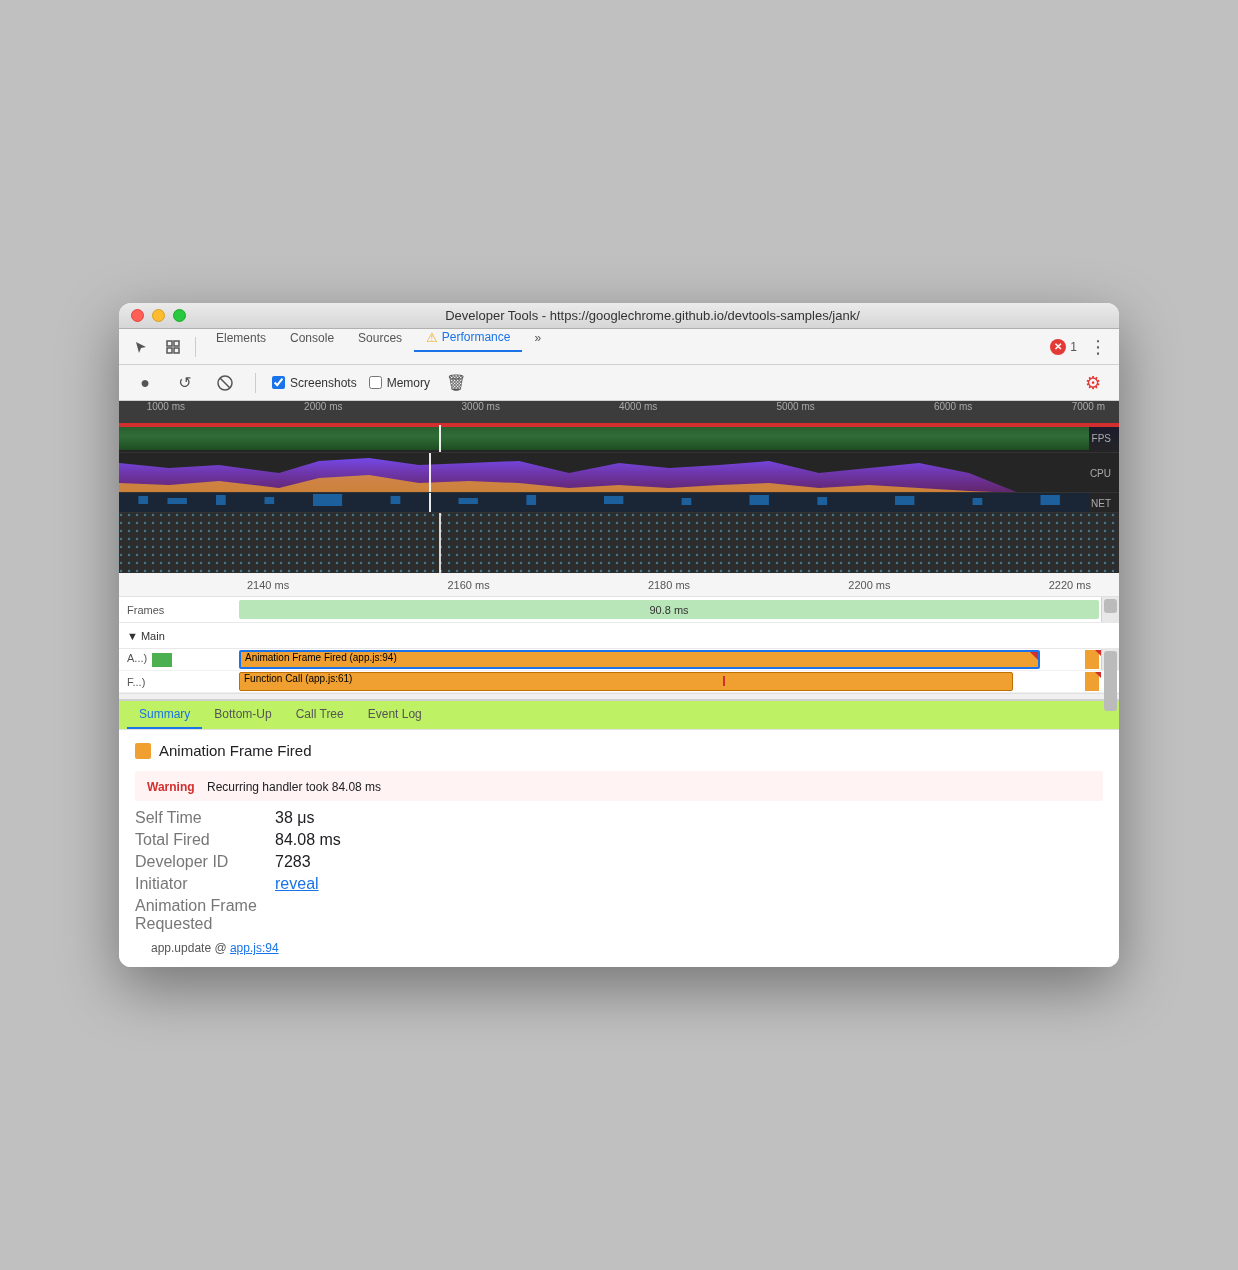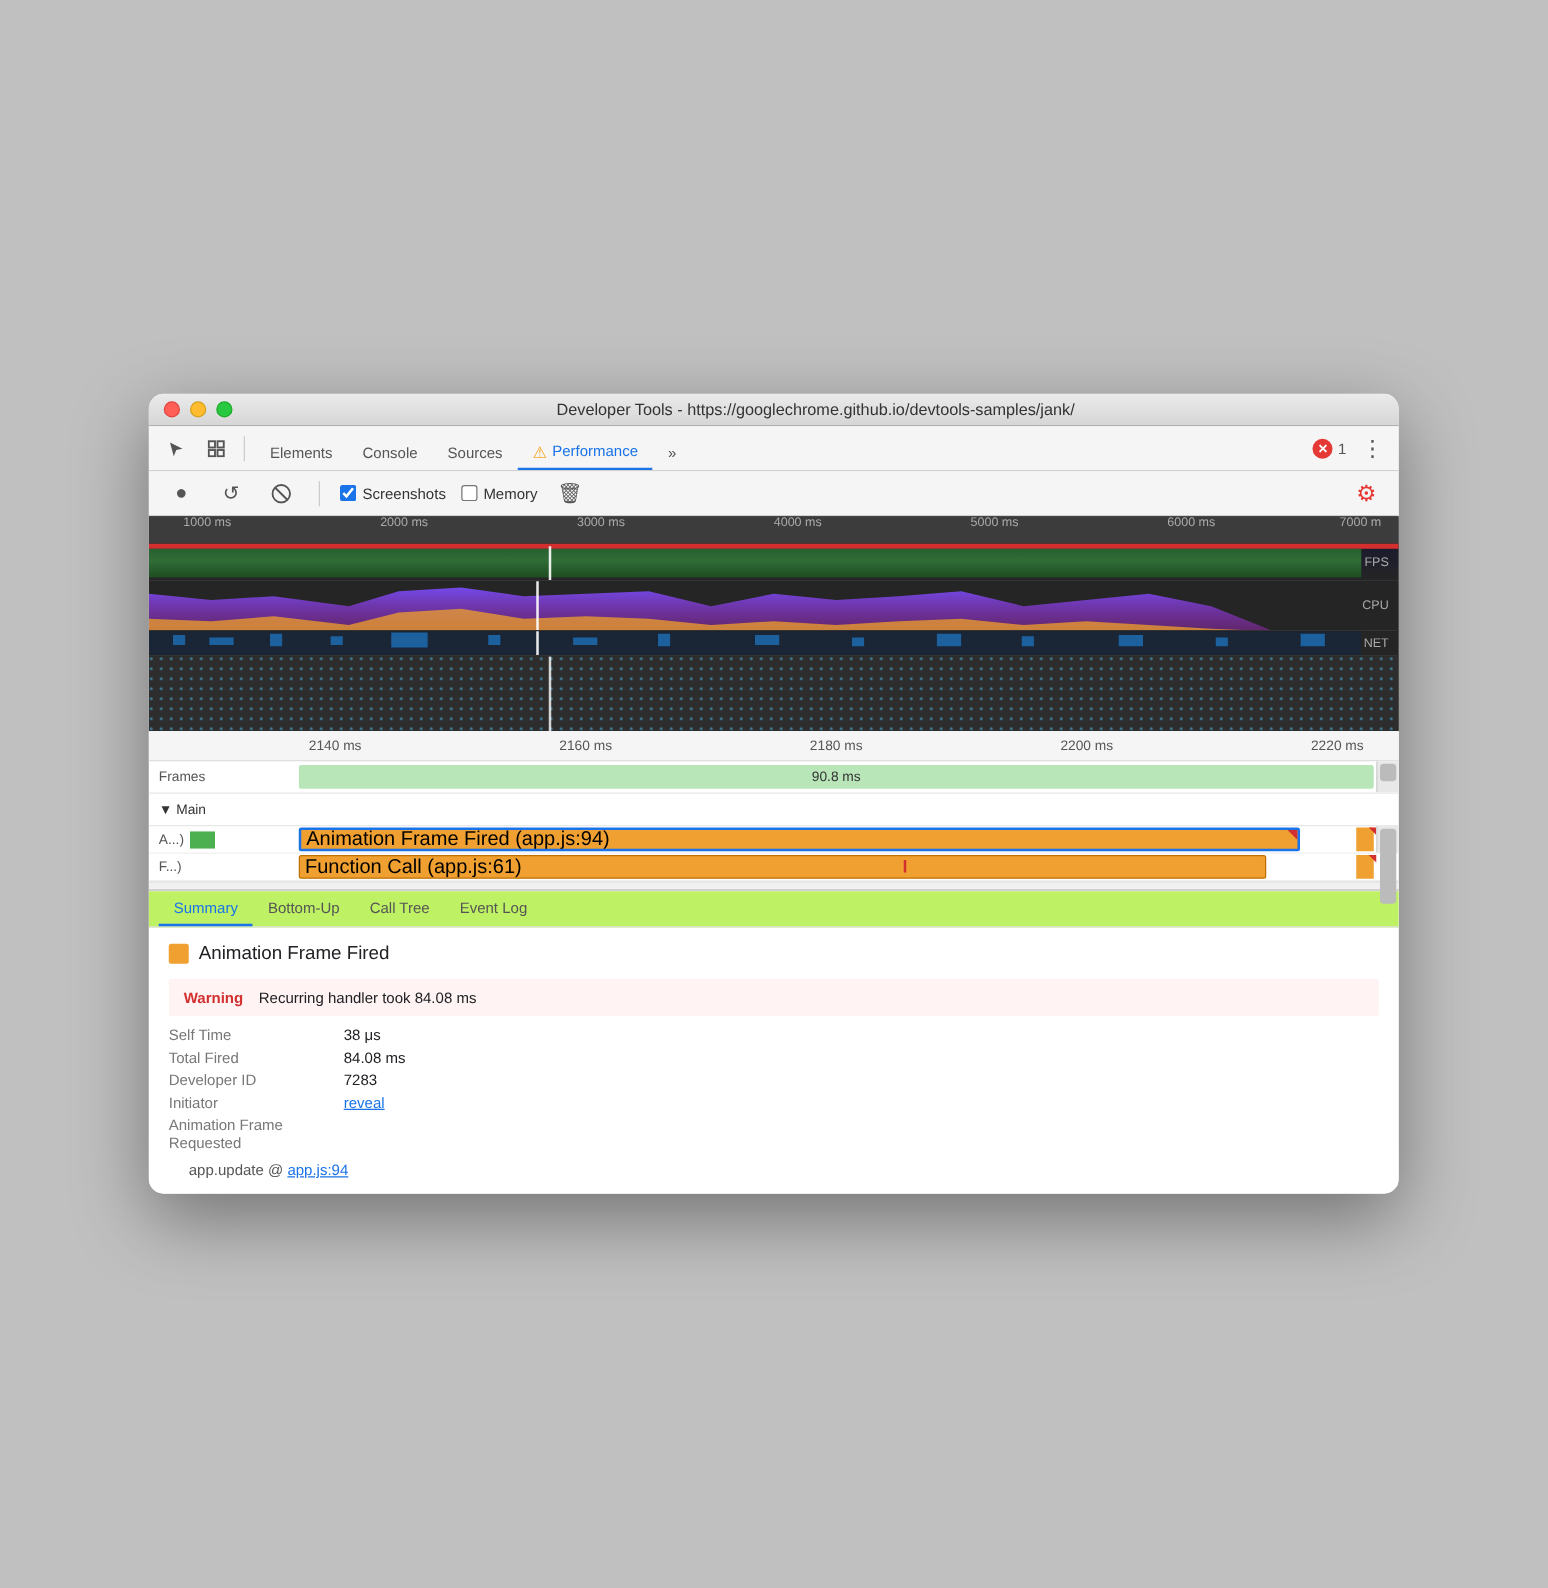--- a/index.html
+++ b/index.html
@@ -44,21 +44,21 @@
       font-size: 13px;
       color: #333;
       flex: 1;
       text-align: center;
     }
     .toolbar {
       background: #f5f5f5;
       border-bottom: 1px solid #d0d0d0;
       display: flex;
       align-items: center;
-      padding: 0 8px;
+      padding: 12px 8px;
       height: 36px;
       gap: 4px;
     }
     .toolbar-icon {
       width: 28px;
       height: 28px;
       display: flex;
       align-items: center;
       justify-content: center;
       cursor: pointer;
@@ -342,25 +342,24 @@
     .flame-content {
       flex: 1;
       height: 100%;
       position: relative;
     }
     .flame-bar {
       position: absolute;
       top: 1px;
       bottom: 1px;
       border-radius: 2px;
-      font-size: 16px;
+      font-size: 10px;
       color: #000;
       padding: 0 4px;
       display: flex;
-      align-items: center;
       overflow: hidden;
       white-space: nowrap;
       cursor: pointer;
     }
     .flame-orange {
       background: #f0a030;
       border: 1px solid #c07000;
     }
     .flame-red-corner::after {
       content: '';
@@ -426,21 +425,21 @@
       font-size: 12px;
     }
     .warning-text {
       color: #202124;
       font-size: 12px;
       margin-left: 8px;
     }
     .info-row {
       display: flex;
       margin-bottom: 4px;
-      font-size: 12px;
+      font-size: 16px;
     }
     .info-key {
       color: #777;
       width: 140px;
       min-width: 140px;
     }
     .info-val {
       color: #202124;
     }
     .info-link {

